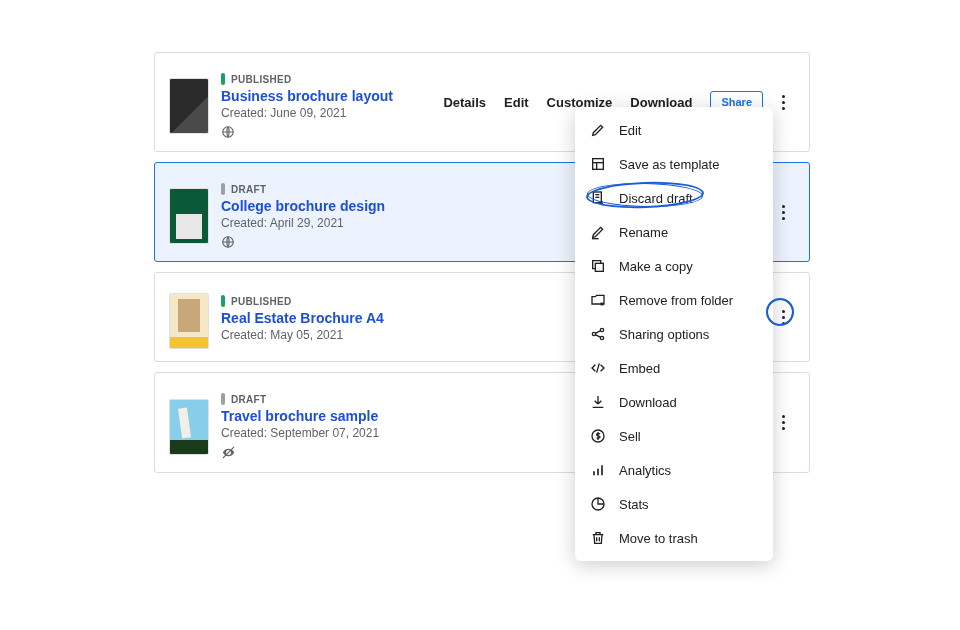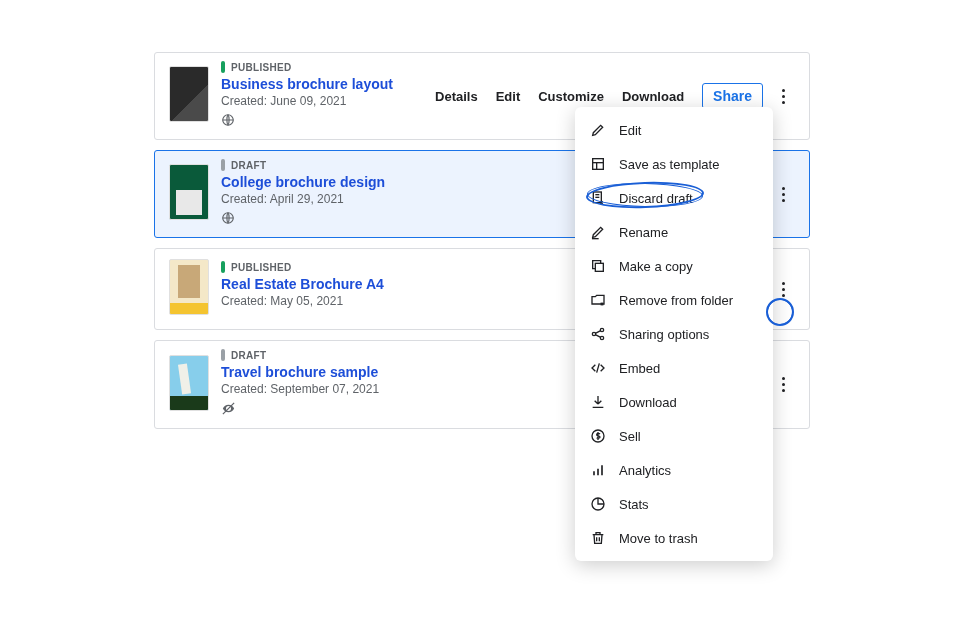--- a/index.html
+++ b/index.html
@@ -2,21 +2,21 @@
 <html><head>
 <meta charset="utf-8">
 <style>
   * { box-sizing: border-box; margin: 0; padding: 0; font-family: Arial, Helvetica, sans-serif; }
   body { background: #fff; width: 960px; height: 630px; overflow: hidden; position: relative; }
   .container { padding: 52px 150px 0 154px; position: relative; }
   .item-row {
     border: 1px solid #dadce0;
     border-radius: 3px;
     margin-bottom: 10px;
-    padding: 8px 16px 12px 14px;
+    padding: 20px 16px 12px 14px;
     display: flex;
     align-items: center;
     min-height: 82px;
     position: relative;
     background:#fff;
   }
   .item-row.selected { border: 1.5px solid #1a73e8; background: #ecf3fe; }
   .thumb {
     width: 40px; height: 56px; border: 1px solid #e0e0e0; border-radius: 2px;
     margin-right: 12px; overflow:hidden; position:relative; flex-shrink:0;
@@ -26,21 +26,21 @@
   .status-bar { width:4px; height:12px; border-radius:2px; }
   .status-bar.published { background:#17a05e; }
   .status-bar.notpublished { background:#e8356a; }
   .status-bar.draft { background:#9aa0a6; }
   .status-text { font-size:10px; font-weight:700; color:#5f6368; letter-spacing:0.3px;}
   .title { font-size:14px; font-weight:700; color:#1d4ed8; margin-bottom:2px;}
   .created { font-size:12px; color:#5f6368; margin-bottom:5px;}
   .vis-icon { color:#5f6368; }
   .actions { position:absolute; right:46px; top:50%; transform:translateY(-50%); display:flex; align-items:center; gap:18px;}
   .action-link { font-size:13px; font-weight:700; color:#202124; cursor:pointer; }
-  .share-btn { border:1.5px solid #1a73e8; color:#1a73e8; padding:4px 10px; border-radius:3px; font-size:14px; font-weight:700; cursor:pointer; }
+  .share-btn { border:1.5px solid #1a73e8; color:#1a73e8; padding:4px 10px; border-radius:3px; font-size:11px; font-weight:700; cursor:pointer; }
   .more-btn { position:absolute; right:14px; top:50%; transform:translateY(-50%); width:24px; height:24px; display:flex; align-items:center; justify-content:center; cursor:pointer;}
   .more-dots { display:flex; flex-direction:column; gap:3px;}
   .more-dots span { width:3px; height:3px; background:#202124; border-radius:50%;}
 
   .context-menu {
     position:absolute;
     left: 575px; top: 107px;
     width: 198px;
     background:#fff;
     border-radius:6px;

